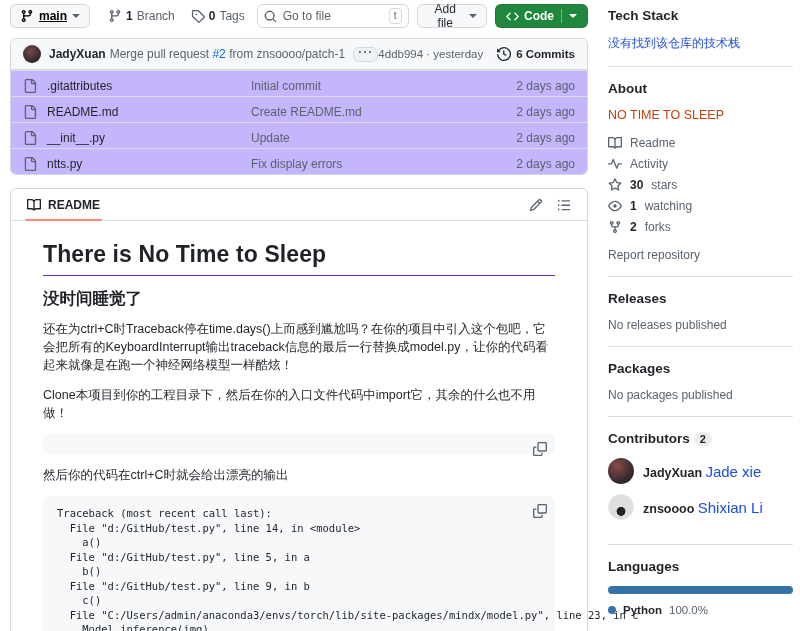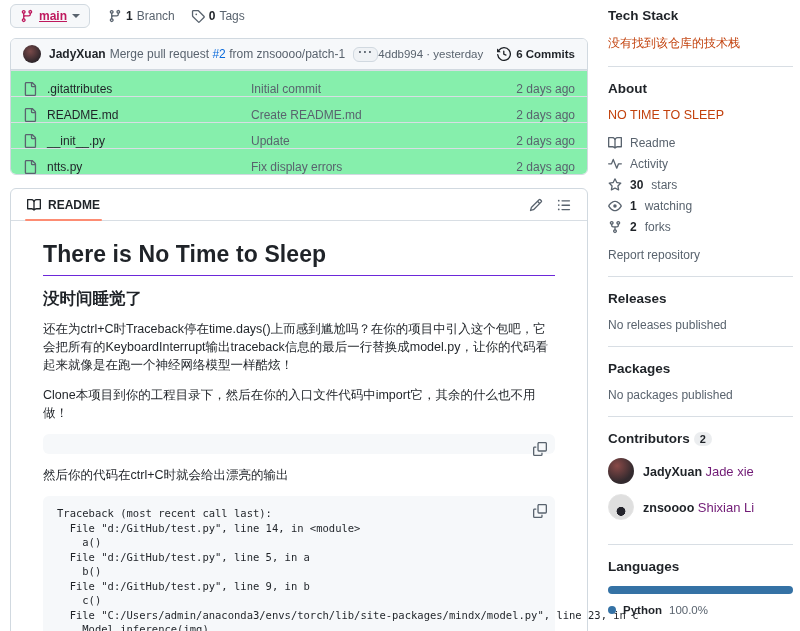--- a/index.html
+++ b/index.html
@@ -16,21 +16,21 @@
   svg.oct { fill: currentColor; display: inline-block; vertical-align: text-bottom; flex: none; }
   .muted { color: #59636e; }
 
   
   .toolbar { display: flex; align-items: center; margin-bottom: 10px; height: 24px; }
   .btn {
     display: inline-flex; align-items: center; gap: 5px;
     border: 1px solid #d1d9e0; border-radius: 6px; background: #f6f8fa;
     height: 24px; padding: 0 9px; font-size: 12px; color: #25292e; cursor: pointer;
   }
-  .branch-btn { font-weight: 700; color: #be185d; text-decoration: underline; }
+  .branch-btn { font-weight: 700; color: #000000; text-decoration: underline; }
   .caret { width: 0; height: 0; border-left: 4px solid transparent; border-right: 4px solid transparent; border-top: 4px solid #59636e; display: inline-block; }
   .refs { display: flex; align-items: center; gap: 4px; margin-left: 18px; color: #59636e; }
   .refs .cnt { font-weight: 700; color: #1f2328; }
   .refs .grp { display: flex; align-items: center; gap: 4px; margin-right: 12px; }
   .toolbar-right { margin-left: auto; display: flex; align-items: center; gap: 8px; }
   .search-box {
     display: flex; align-items: center; gap: 6px; width: 158px; height: 24px;
     border: 1px solid #d1d9e0; border-radius: 6px; padding: 0 6px; color: #59636e; background: #fff;
   }
   .search-box input { border: none; outline: none; width: 100px; font-size: 12px; font-family: inherit; color: #1f2328; background: transparent; }
@@ -43,21 +43,21 @@
   
   .files-card { border: 1px solid #d1d9e0; border-radius: 6px; overflow: hidden; }
   .commit-bar { display: flex; align-items: center; background: #f6f8fa; height: 31px; padding: 0 12px; border-bottom: 1px solid #d1d9e0; }
   .avatar-sm { width: 18px; height: 18px; border-radius: 50%; background: radial-gradient(circle at 40% 35%, #7a4a4a, #2e262b 70%); flex: none; }
   .commit-author { font-weight: 700; margin: 0 4px 0 8px; }
   .commit-msg { color: #59636e; white-space: nowrap; overflow: hidden; }
   .commit-msg a { color: #0969da; text-decoration: none; }
   .kebab-badge { border: 1px solid #d1d9e0; border-radius: 6px; background: #eff2f5; color: #59636e; font-weight: 700; line-height: 8px; padding: 0 4px 5px; margin-left: 8px; letter-spacing: 1px; cursor: pointer; }
   .commit-meta { margin-left: auto; display: flex; align-items: center; gap: 4px; color: #59636e; font-size: 11.5px; white-space: nowrap; }
   .commits-count { display: flex; align-items: center; gap: 5px; color: #1f2328; font-weight: 700; margin-left: 10px; text-align: right; }
-  .file-row { display: flex; align-items: flex-end; height: 26px; padding: 0 12px; border-top: 1px solid #d8dee4; background: #86efac; cursor: pointer; }
+  .file-row { display: flex; align-items: flex-start; height: 26px; padding: 8px 12px; border-top: 1px solid #d8dee4; background: #c4b5fd; cursor: pointer; }
   .file-row:first-of-type { border-top: none; }
   .file-name-cell { display: flex; align-items: center; gap: 10px; flex: 0 0 228px; color: #1f2328; }
   .file-name-cell .oct { color: #59636e; }
   .file-msg { flex: 1; color: #59636e; }
   .file-date { width: 90px; text-align: right; color: #59636e; }
 
   
   .readme-card { border: 1px solid #d1d9e0; border-radius: 6px; margin-top: 13px; }
   .readme-head { display: flex; align-items: center; height: 32px; padding: 0 8px 0 16px; border-bottom: 1px solid #d8dee4; }
   .readme-tab { display: flex; align-items: center; gap: 7px; font-weight: 600; font-size: 12px; height: 32px; position: relative; cursor: pointer; }
@@ -71,32 +71,32 @@
   .codeblock { position: relative; background: #f6f8fa; border-radius: 6px; padding: 10px 14px; margin-bottom: 12px; }
   .codeblock pre { font-family: "DejaVu Sans Mono", "Liberation Mono", monospace; font-size: 10.5px; line-height: 14.5px; white-space: pre; color: #1f2328; }
   .codeblock .kw { color: #cf222e; }
   .copy-btn { position: absolute; top: 8px; right: 8px; color: #59636e; cursor: pointer; display: flex; }
 
   
   .side-section { padding: 2px 0 14px; }
   .side-section + .side-section { border-top: 1px solid #d8dee4; padding-top: 14px; }
   .side-h { font-size: 13.5px; font-weight: 700; margin-bottom: 12px; }
   .side-empty { font-size: 12px; color: #59636e; }
-  .tech-empty { font-size: 12px; color: #c2410c; }
+  .tech-empty { font-size: 12px; color: #1d4ed8; }
   .about-desc { font-size: 12.5px; color: #c2410c; margin-bottom: 14px; }
   .about-item { display: flex; align-items: center; gap: 8px; color: #59636e; font-size: 12px; margin-bottom: 7px; cursor: pointer; }
   .about-item .cnt { font-weight: 700; color: #1f2328; }
   .report-link { color: #59636e; font-size: 12px; margin-top: 14px; cursor: pointer; }
   .counter { background: rgba(175,184,193,0.25); border-radius: 2em; font-size: 11px; font-weight: 600; padding: 1px 6px; color: #1f2328; margin-left: 4px; }
   .contrib-row { display: flex; align-items: center; gap: 9px; margin-bottom: 10px; cursor: pointer; }
   .avatar-c { width: 26px; height: 26px; border-radius: 50%; flex: none; }
   .avatar-c.a1 { background: radial-gradient(circle at 35% 30%, #8a4a48, #332a2e 65%); }
   .avatar-c.a2 { background: radial-gradient(circle at 50% 68%, #23232b 21%, #dfdfdf 23%); border: 1px solid #e3e3e3; }
   .contrib-user { font-weight: 700; font-size: 12.5px; }
-  .contrib-name { color: #701a75; font-size: 13px; }
+  .contrib-name { color: #1d4ed8; font-size: 15px; }
   .lang-bar { height: 8px; border-radius: 4px; background: #3572A5; margin: 2px 0 10px; }
   .lang-item { display: flex; align-items: center; gap: 7px; font-size: 11.5px; cursor: pointer; }
   .lang-dot { width: 8px; height: 8px; border-radius: 50%; background: #3572A5; }
   .lang-name { font-weight: 700; }
 </style>
 </head>
 <body>
 
 <div class="page">
 
@@ -118,20 +118,41 @@
           <span class="cnt">1</span>
           <span>Branch</span>
         </span>
         <span class="grp">
           <span><svg class="oct" width="14" height="14" viewBox="0 0 16 16">
                 <path d="M1 7.775V2.75C1 1.784 1.784 1 2.75 1h5.025c.464 0 .91.184 1.238.513l6.25 6.25a1.75 1.75 0 0 1 0 2.474l-5.026 5.026a1.75 1.75 0 0 1-2.474 0l-6.25-6.25A1.752 1.752 0 0 1 1 7.775Zm1.5 0c0 .066.026.13.073.177l6.25 6.25a.25.25 0 0 0 .354 0l5.025-5.025a.25.25 0 0 0 0-.354l-6.25-6.25a.25.25 0 0 0-.177-.073H2.75a.25.25 0 0 0-.25.25ZM6 5a1 1 0 1 1 0 2 1 1 0 0 1 0-2Z"></path>
               </svg></span>
           <span class="cnt">0</span>
           <span>Tags</span>
         </span>
+      </div>
+      <div class="toolbar-right">
+        <div class="search-box">
+          <span><svg class="oct" width="13" height="13" viewBox="0 0 16 16">
+                <path d="M10.68 11.74a6 6 0 0 1-7.922-8.982 6 6 0 0 1 8.982 7.922l3.04 3.04a.749.749 0 0 1-.326 1.275.749.749 0 0 1-.734-.215ZM11.5 7a4.499 4.499 0 1 0-8.997 0A4.499 4.499 0 0 0 11.5 7Z"></path>
+              </svg></span>
+          <input type="text" placeholder="Go to file" style="">
+          <span class="kbd">t</span>
+        </div>
+        <button class="btn">
+          <span>Add file</span>
+          <span class="caret"></span>
+        </button>
+        <button class="btn code-btn">
+          <span><svg class="oct" width="13" height="13" viewBox="0 0 16 16">
+                <path d="m11.28 3.22 4.25 4.25a.75.75 0 0 1 0 1.06l-4.25 4.25a.749.749 0 0 1-1.275-.326.749.749 0 0 1 .215-.734L13.94 8l-3.72-3.72a.749.749 0 0 1 .326-1.275.749.749 0 0 1 .734.215Zm-6.56 0a.751.751 0 0 1 1.042.018.751.751 0 0 1 .018 1.042L2.06 8l3.72 3.72a.749.749 0 0 1-.326 1.275.749.749 0 0 1-.734-.215L.47 8.53a.75.75 0 0 1 0-1.06Z"></path>
+              </svg></span>
+          <span>Code</span>
+          <span class="split"></span>
+          <span class="caret"></span>
+        </button>
       </div>
     </div>
 
     <div class="files-card">
       <div class="commit-bar">
         <span class="avatar-sm"></span>
         <span class="commit-author">JadyXuan</span>
         <span class="commit-msg"><span>Merge pull request </span><a>#2</a><span> from znsoooo/patch-1</span></span>
         <span class="kebab-badge">···</span>
         <span class="commit-meta">

